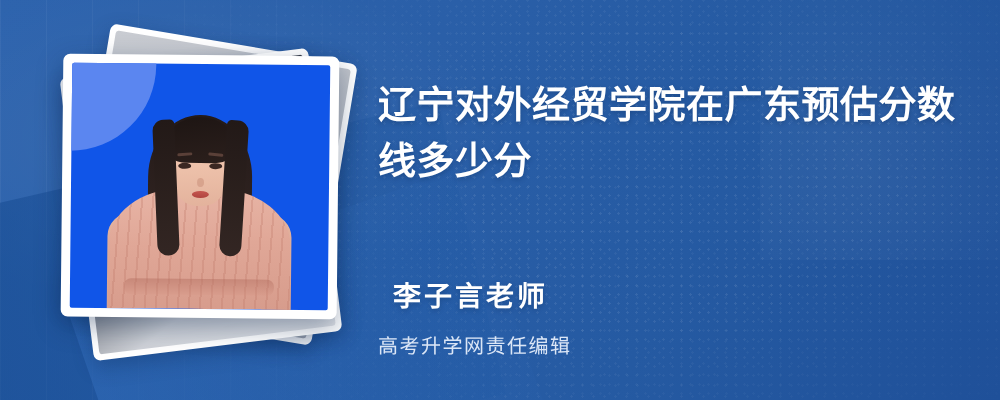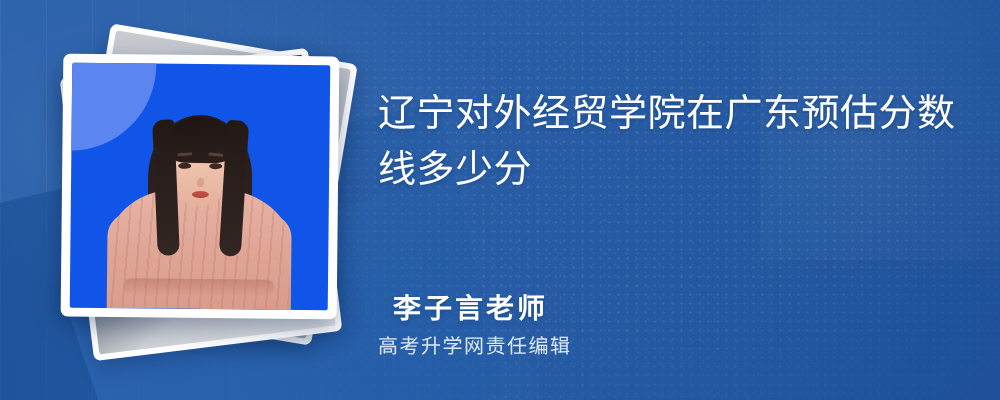--- a/index.html
+++ b/index.html
@@ -359,37 +359,35 @@
     height: 400px;
   }
 
   .headline {
     position: absolute;
     top: 78px;
     left: 0;
     right: 0;
     color: #ffffff;
     font-size: 38px;
-    font-weight: normal;
+    font-weight: bold;
     line-height: 1.47;
     letter-spacing: 0.5px;
     text-shadow: 0 2px 5px rgba(10,38,80,0.32);
-    margin-top: 8px;
   }
 
   .author-name {
     position: absolute;
     top: 274px;
     left: 15px;
     color: #ffffff;
     font-size: 28px;
     font-weight: bold;
     letter-spacing: 3px;
     text-shadow: 0 2px 5px rgba(10,38,80,0.30);
-    margin-top: 12px;
   }
 
   .author-role {
     position: absolute;
     top: 318px;
     left: 0;
     color: #e3ecfa;
     font-size: 20px;
     font-weight: normal;
     letter-spacing: 1.5px;

